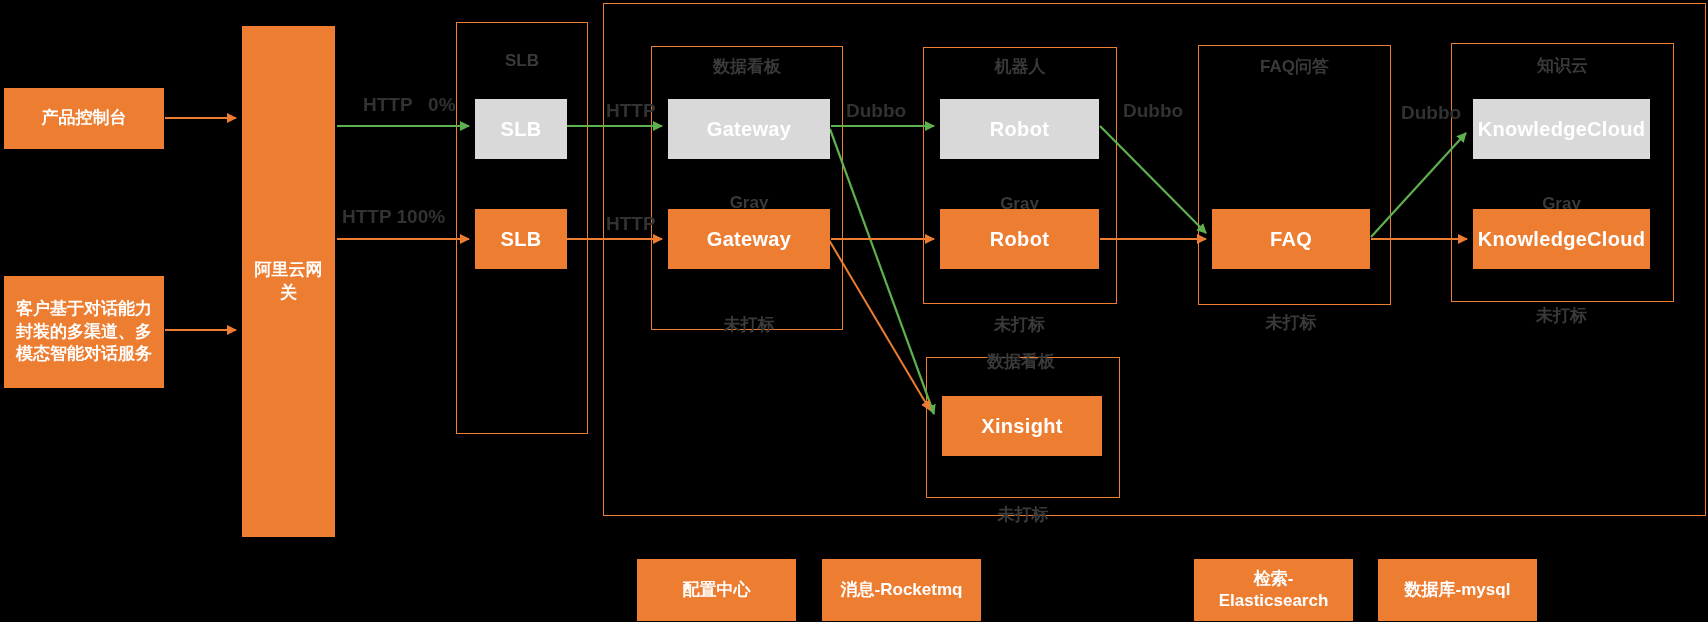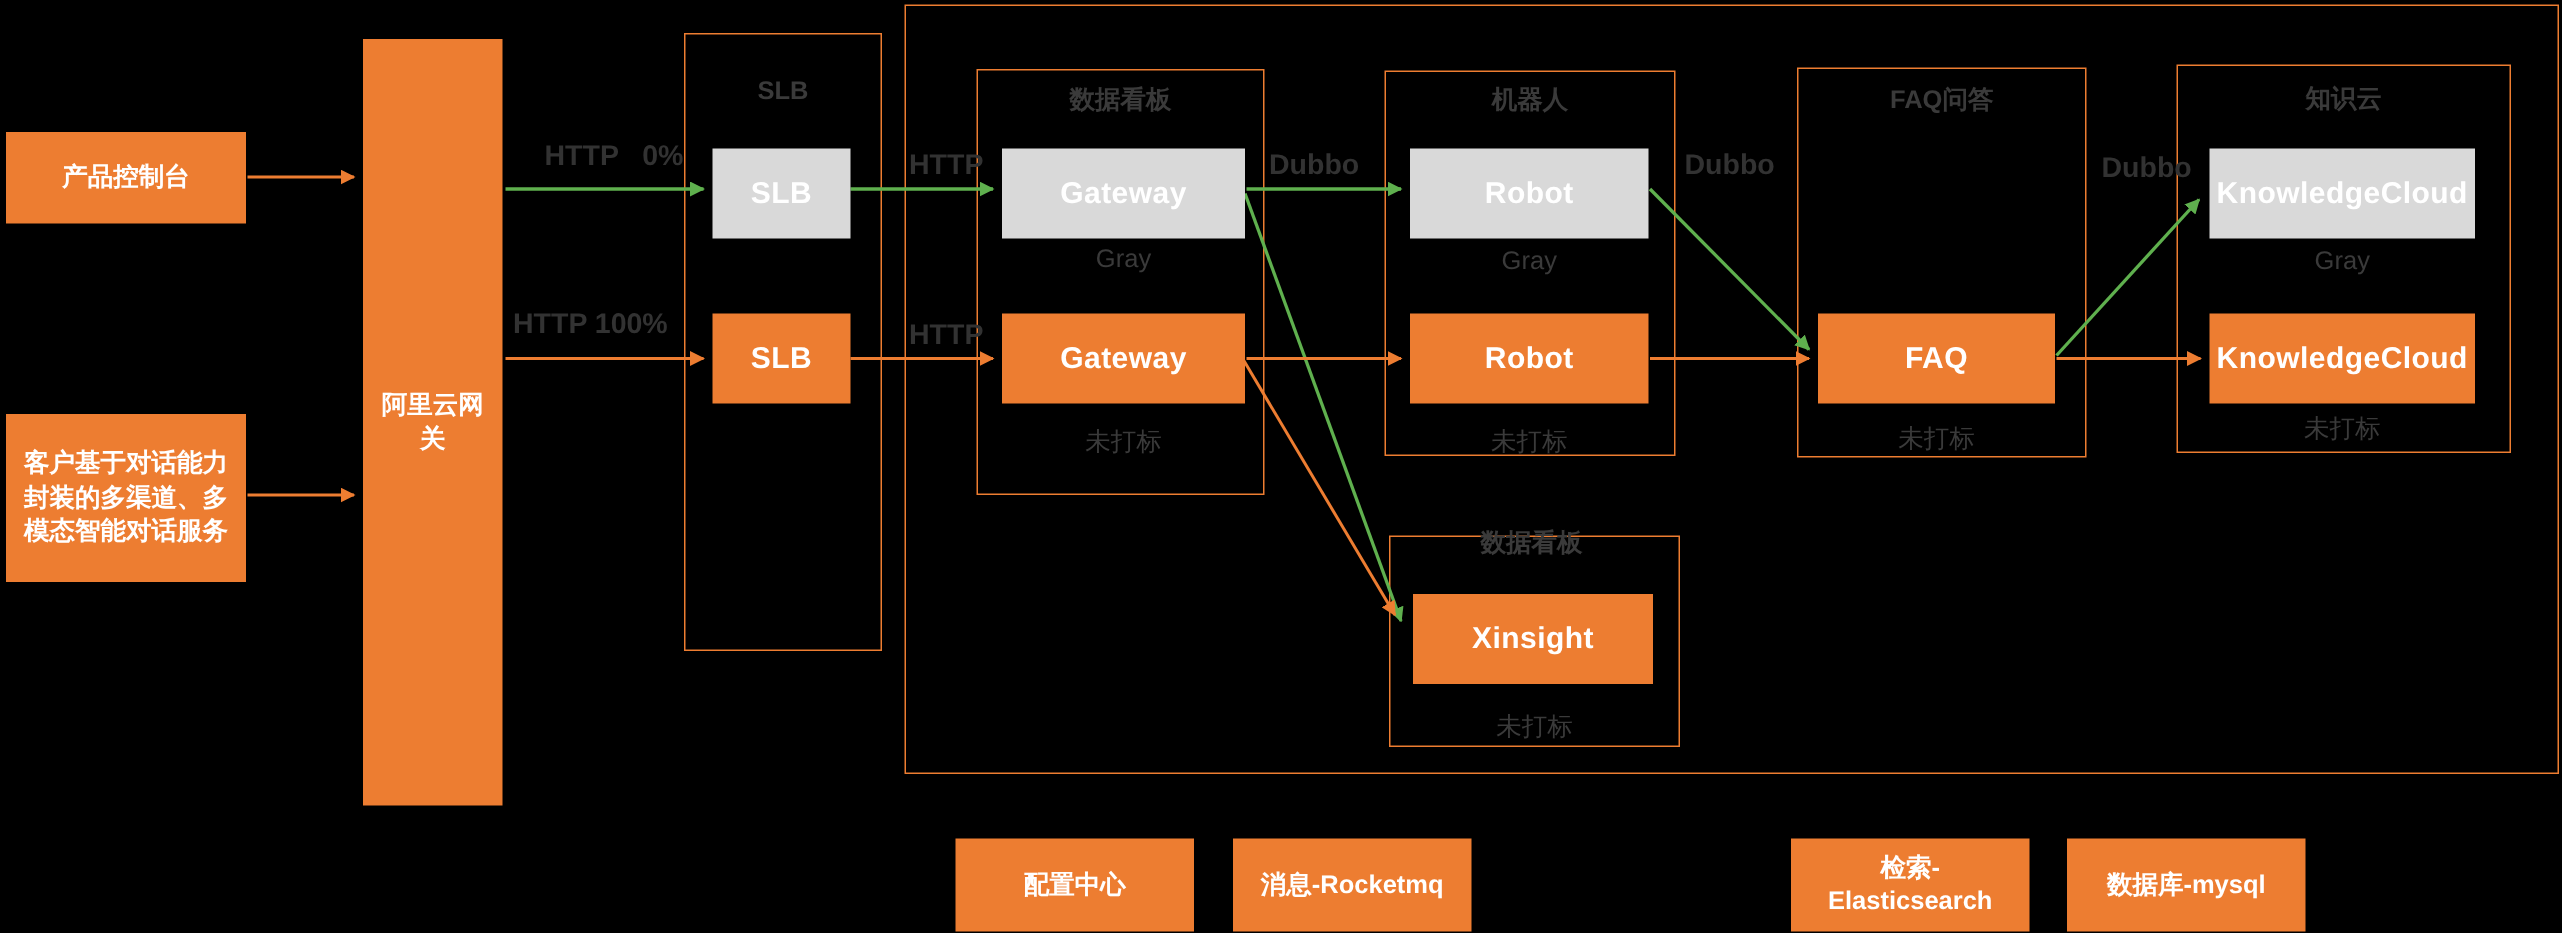--- a/index.html
+++ b/index.html
@@ -16,21 +16,21 @@
   .node-label{font-size:20px;font-weight:600;letter-spacing:.3px;}
   .cn-label{font-size:17px;font-weight:700;line-height:1.32;}
   .container{
     position:absolute;border:1px solid #ed7d31;box-sizing:border-box;background:transparent;
   }
   .ctitle{
     position:absolute;color:#3a3a3a;font-size:17px;font-weight:700;
     text-align:center;white-space:pre;
   }
   .glabel{
-    position:absolute;color:#3a3a3a;font-size:17px;font-weight:400;text-align:center;
+    position:absolute;color:#3a3a3a;font-size:17px;font-weight:700;text-align:center;margin-top:30px;
   }
   .edge-label{
     position:absolute;color:#323232;font-size:19px;font-weight:700;white-space:pre;
   }
   .arrows{position:absolute;left:0;top:0;pointer-events:none;}
   .infra{position:absolute;top:559px;height:62px;width:159px;}
 </style>
 </head>
 <body>
 

